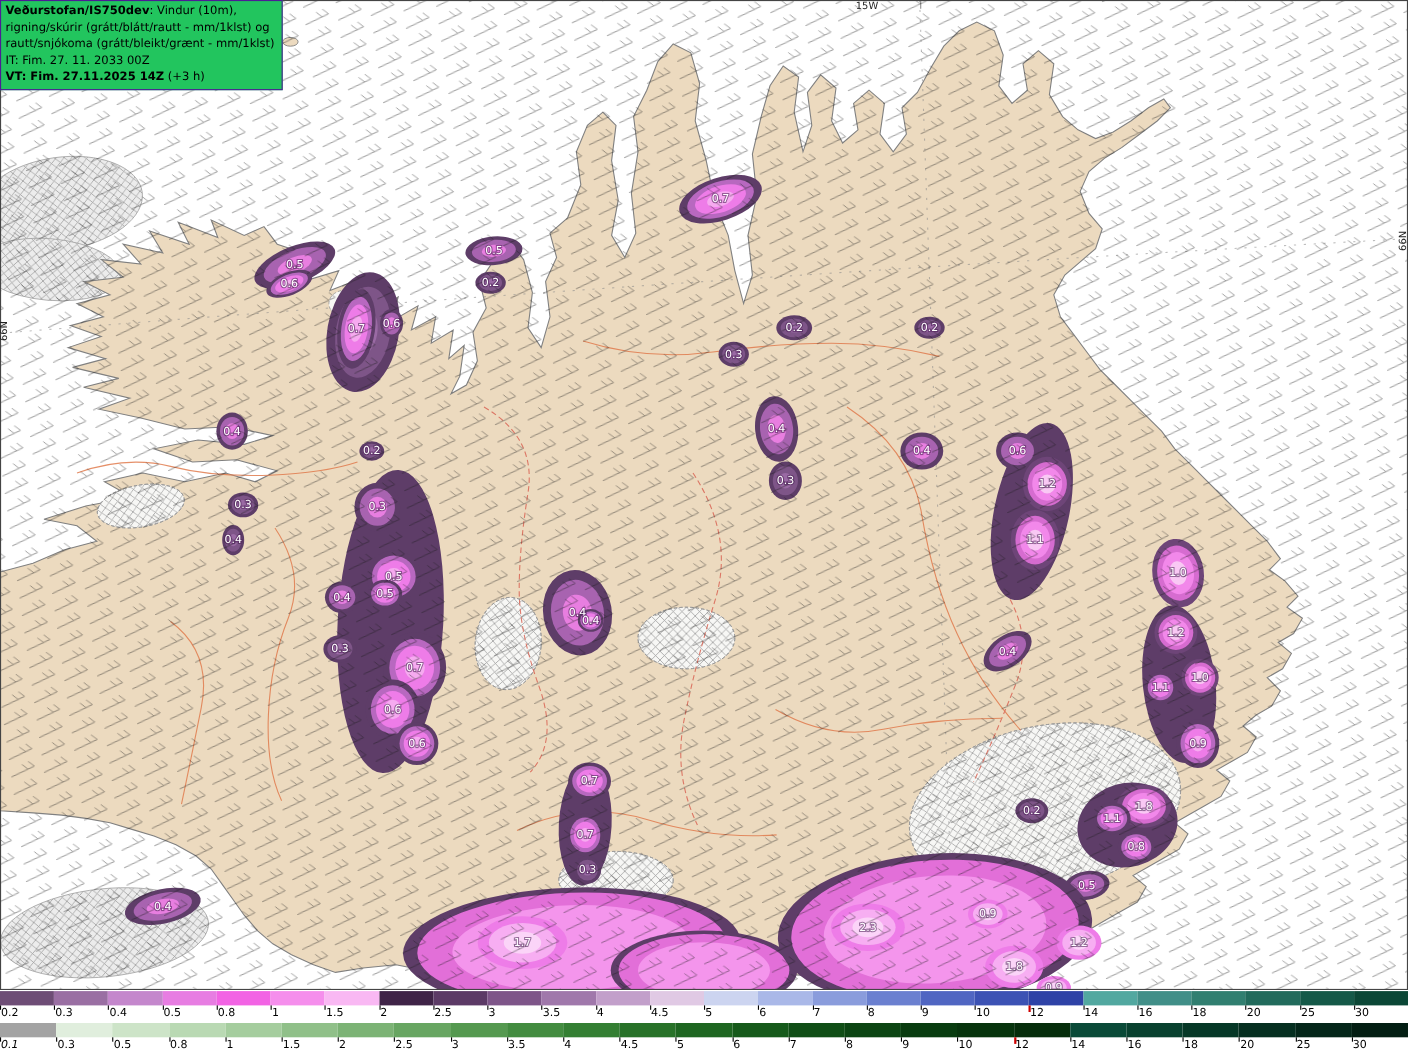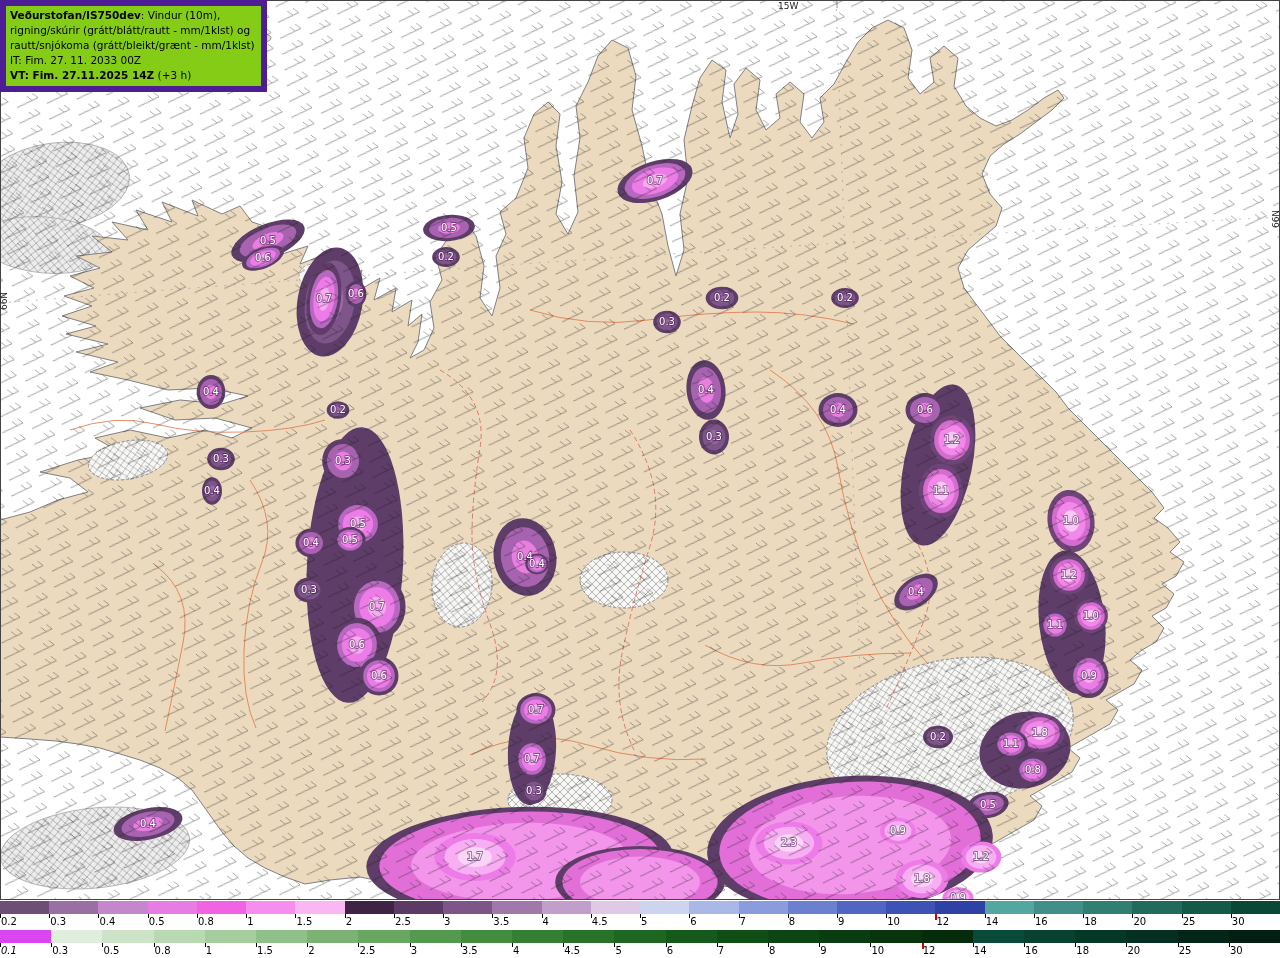--- a/index.html
+++ b/index.html
@@ -1,20 +1,20 @@
 <!DOCTYPE html>
 <html><head>
 <meta charset="utf-8">
 <style>
   html,body{margin:0;padding:0;background:#fff;}
   body{font-family:"DejaVu Sans", sans-serif;}
   #frame{position:relative;width:1280px;height:958px;overflow:hidden;background:#fff;}
   #map-svg{position:absolute;top:0;left:0;display:block;}
   .title-box{
-    position:absolute;top:0;left:0;z-index:6;background:#84cc16;border:6px solid #4c1d95;
+    position:absolute;top:0;left:0;z-index:6;background:#22c55e;border:1px solid #4c1d95;
     padding:2px 6px 3px 4px;font-size:10.5px;line-height:1.42;color:#000;max-width:260px;
   }
   .title-box b{font-weight:bold;}
   .edge-label{position:absolute;font-size:9px;color:#222;z-index:5;background:transparent;}
   #lbl-15w{top:1px;left:778px;}
   #lbl-66n-left{top:296px;left:-5px;transform:rotate(-90deg);}
   #lbl-66n-right{top:214px;right:-5px;transform:rotate(-90deg);}
   #bars{position:absolute;left:0;top:901px;width:1280px;z-index:4;}
   .bar-wrap{position:relative;height:29px;width:1280px;}
   .bar{display:flex;height:13px;width:1280px;}
@@ -455,21 +455,21 @@
             <span class="bar-label">25</span>
           </div>
           <div class="seg" style="background: rgb(11, 71, 54);">
             <span class="tick"></span>
             <span class="bar-label">30</span>
           </div>
         </div>
     </div>
     <div class="bar-wrap">
       <div class="bar" id="bar-lower">
-          <div class="seg" style="background: #d946ef; font-style: italic;">
+          <div class="seg" style="background: #a3a3a3; font-style: italic;">
             <span class="tick"></span>
             <span class="bar-label">0.1</span>
           </div>
           <div class="seg" style="background: rgb(224, 238, 221);">
             <span class="tick"></span>
             <span class="bar-label">0.3</span>
           </div>
           <div class="seg" style="background: rgb(205, 228, 200);">
             <span class="tick"></span>
             <span class="bar-label">0.5</span>

